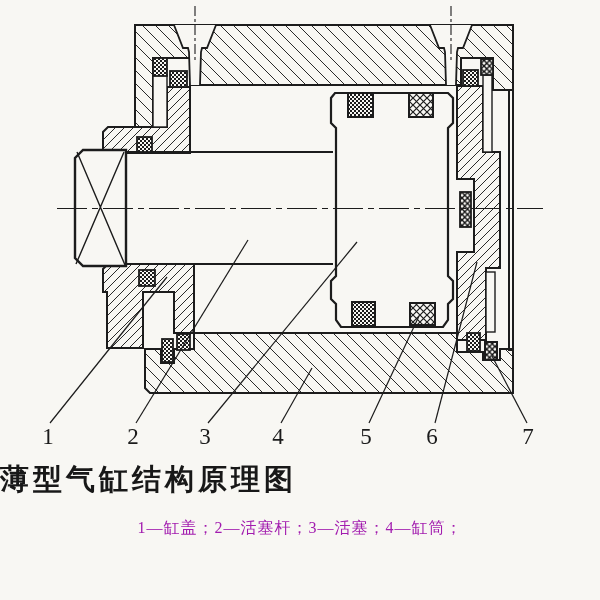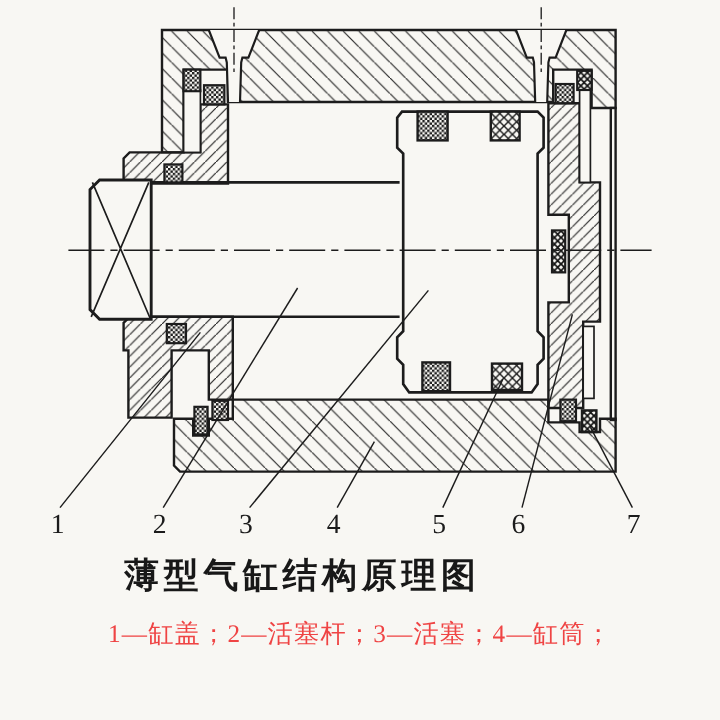--- a/index.html
+++ b/index.html
@@ -5,26 +5,26 @@
   html,body{margin:0;padding:0;background:#e9e8e4;}
   .page{
     width:600px;height:600px;position:relative;margin:0 auto;
     background:#f8f7f3;overflow:hidden;
     font-family:"Liberation Serif","DejaVu Serif",serif;
     color:#1c1c1c;
   }
   svg{display:block;position:absolute;left:0;top:0;}
   .fig-title{
     position:absolute;left:0;top:460px;width:504px;
-    text-align:center;font-size:29px;font-weight:600;
+    font-size:29px;font-weight:600;
     letter-spacing:4px;color:#181818;
   }
   .legend{
     position:absolute;left:0;top:510px;width:600px;
-    text-align:center;font-size:21px;color:#ef4444;
+    text-align:center;font-size:16px;color:#a21caf;
   }
   .legend .row{line-height:36px;letter-spacing:1px;}
 </style>
 </head>
 <body>
 
 <div class="page">
 
   <svg width="600" height="460" viewBox="0 0 600 460">
     <defs>

